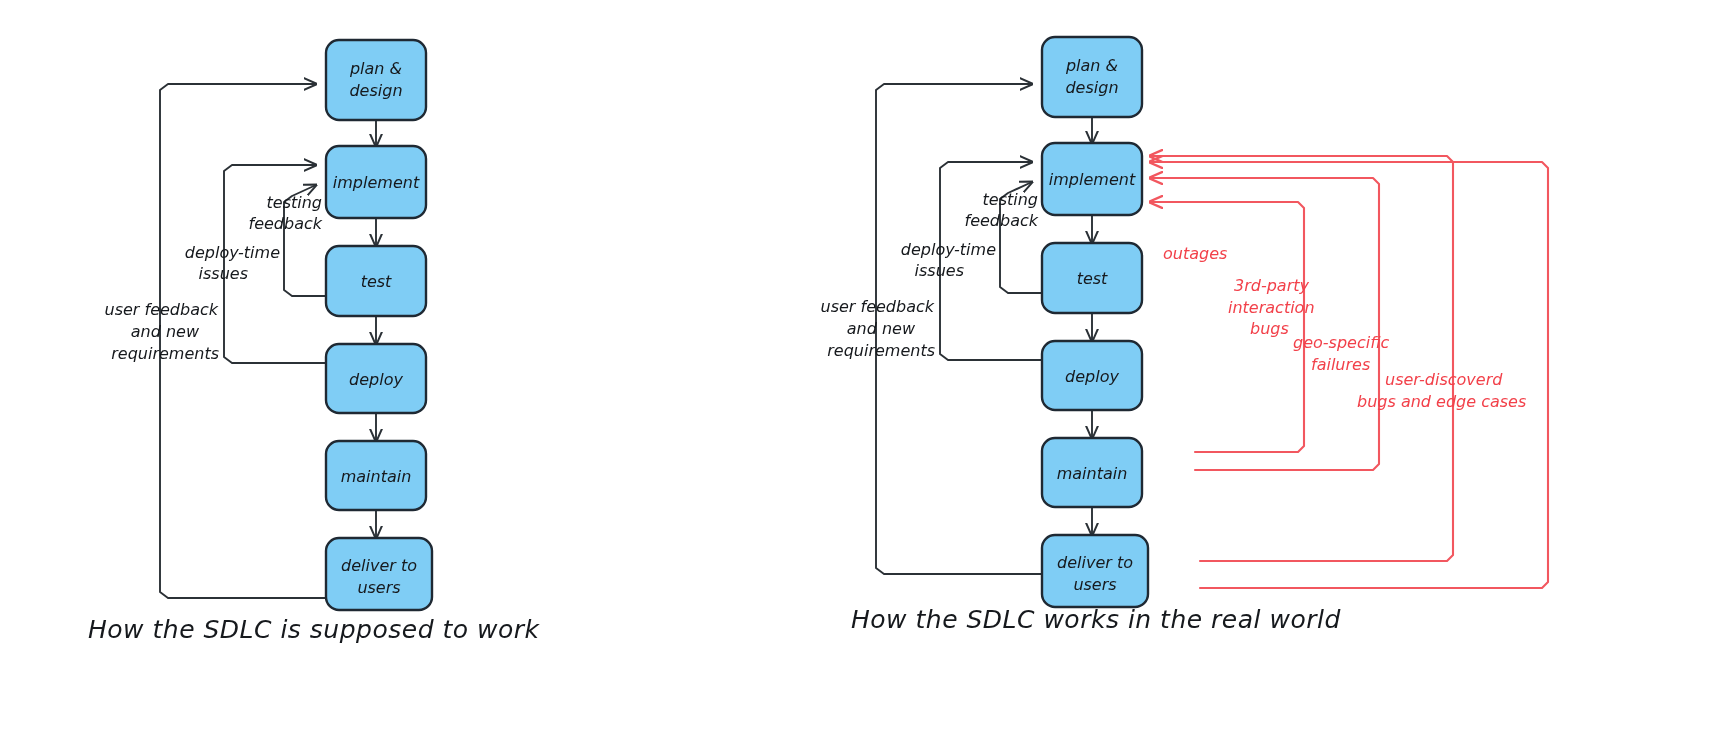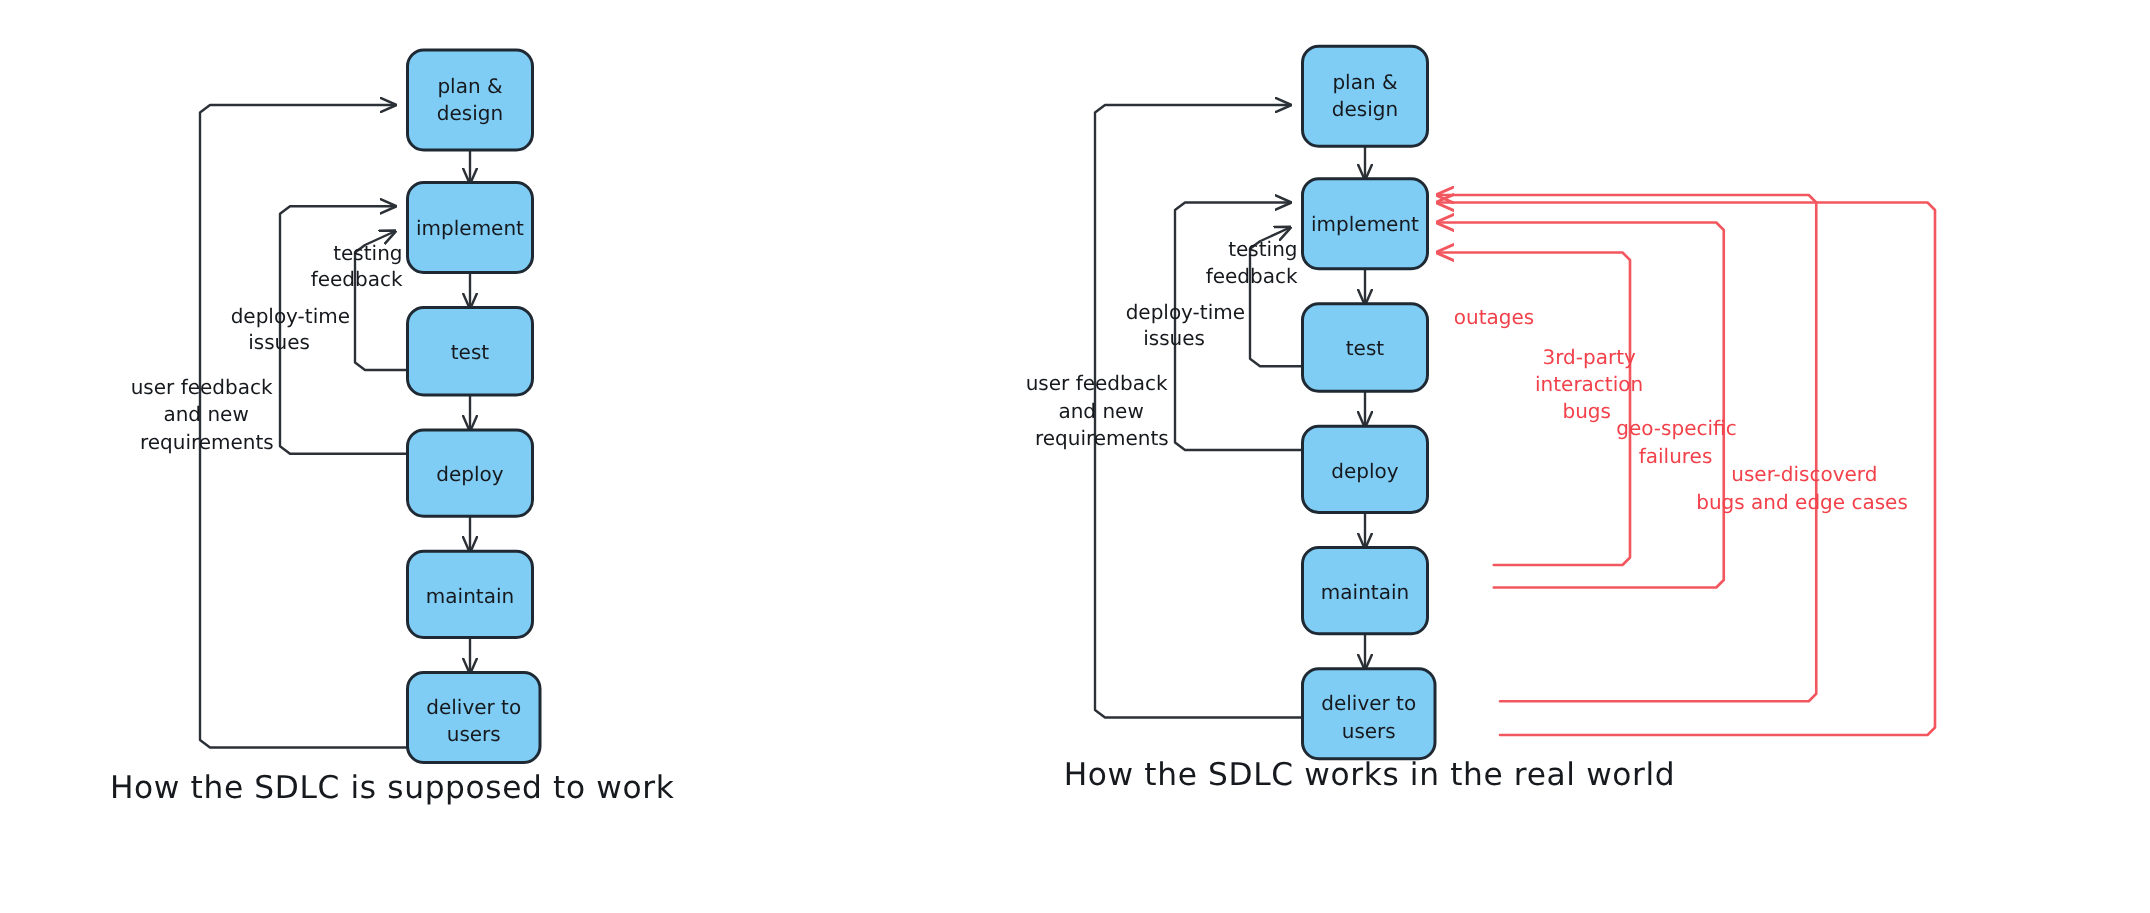--- a/index.html
+++ b/index.html
@@ -1,18 +1,18 @@
 <!DOCTYPE html>
 <html><head>
 <meta charset="utf-8">
 <style>
   html,body{margin:0;padding:0;background:#ffffff;}
   body{width:1720px;height:730px;overflow:hidden;
        font-family:"DejaVu Sans","Liberation Sans",sans-serif;}
-  .stage{position:relative;width:1720px;height:730px;}
+  .stage{position:relative;width:1720px;height:730px;font-style:italic;}
   .svgroot{position:absolute;inset:0;width:1720px;height:730px;}
 
   .node-label{font-family:"DejaVu Sans","Liberation Sans",sans-serif;
     font-size:16px;fill:#16191d;}
   .edge-label{font-family:"DejaVu Sans","Liberation Sans",sans-serif;
     font-size:16px;fill:#16191d;}
   .red-label{font-family:"DejaVu Sans","Liberation Sans",sans-serif;
     font-size:16px;fill:#f2414a;}
   .caption{font-family:"DejaVu Sans","Liberation Sans",sans-serif;
     font-size:25px;fill:#16191d;letter-spacing:.5px;}

